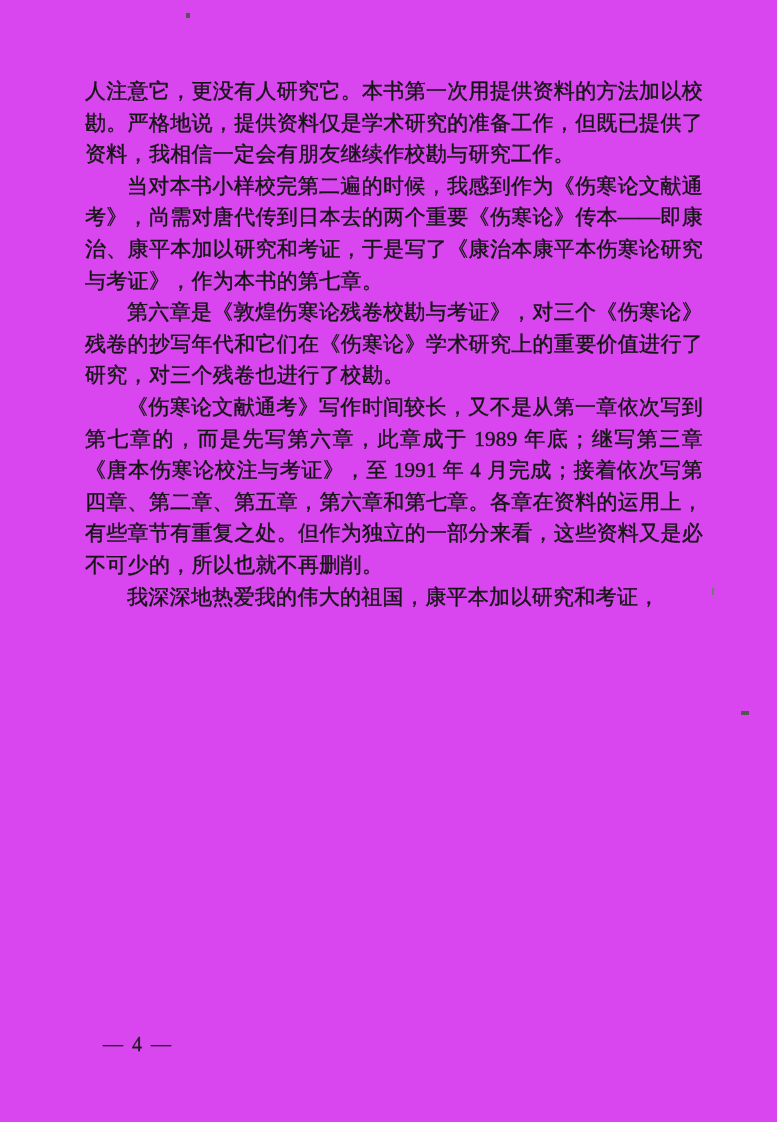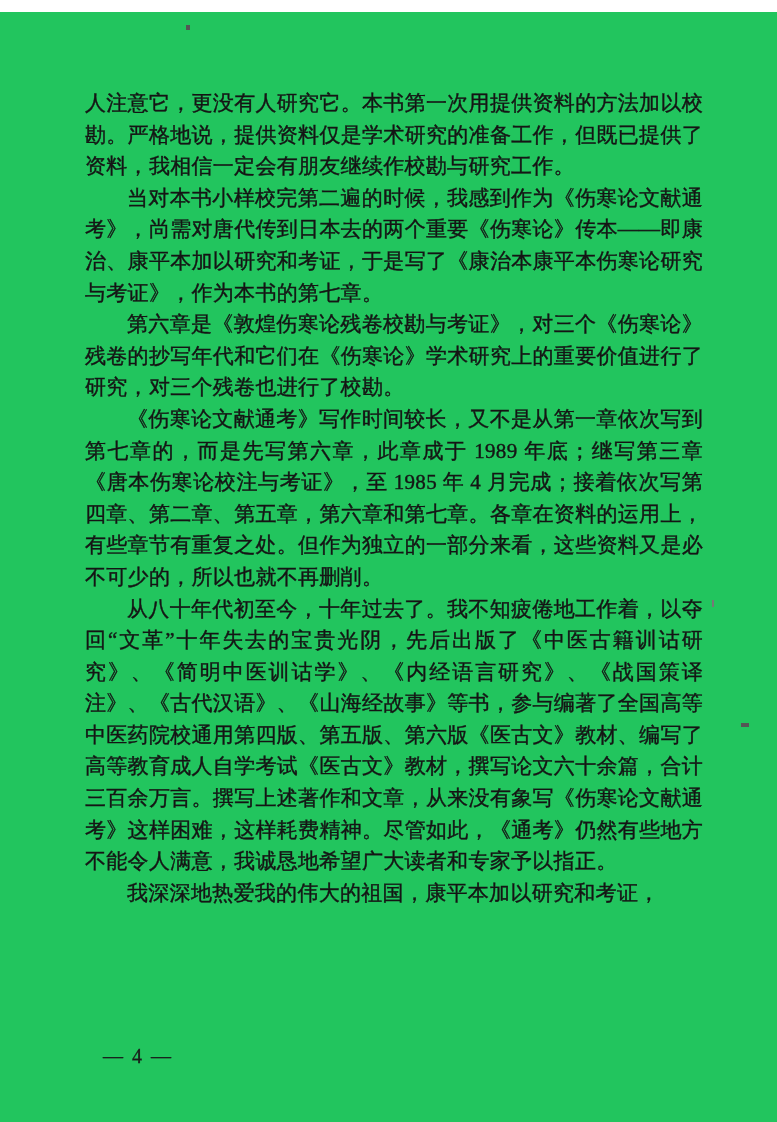--- a/index.html
+++ b/index.html
@@ -10,22 +10,21 @@
   body {
     width: 777px;
     height: 1122px;
     position: relative;
     overflow: hidden;
     font-family: "Liberation Serif", "DejaVu Serif", serif;
   }
   .page {
     position: absolute;
     inset: 0;
-    background: #22c55e;
-    margin-top: 12px;
+    background: #d946ef;
   }
   .text-block {
     position: absolute;
     left: 85px;
     top: 76px;
     width: 618px;
     color: #151515;
     font-size: 21px;
     line-height: 31.6px;
     text-align: justify;
@@ -59,22 +58,21 @@
 </style>
 </head>
 <body>
 
 <div class="page">
 
   <div class="text-block">
     <p>人注意它，更没有人研究它。本书第一次用提供资料的方法加以校勘。严格地说，提供资料仅是学术研究的准备工作，但既已提供了资料，我相信一定会有朋友继续作校勘与研究工作。</p>
     <p class="indent">当对本书小样校完第二遍的时候，我感到作为《伤寒论文献通考》，尚需对唐代传到日本去的两个重要《伤寒论》传本——即康治、康平本加以研究和考证，于是写了《康治本康平本伤寒论研究与考证》，作为本书的第七章。</p>
     <p class="indent">第六章是《敦煌伤寒论残卷校勘与考证》，对三个《伤寒论》残卷的抄写年代和它们在《伤寒论》学术研究上的重要价值进行了研究，对三个残卷也进行了校勘。</p>
-    <p class="indent">《伤寒论文献通考》写作时间较长，又不是从第一章依次写到第七章的，而是先写第六章，此章成于 1989 年底；继写第三章《唐本伤寒论校注与考证》，至 1985 年 4 月完成；接着依次写第四章、第二章、第五章，第六章和第七章。各章在资料的运用上，有些章节有重复之处。但作为独立的一部分来看，这些资料又是必不可少的，所以也就不再删削。</p>
-    <p class="indent">从八十年代初至今，十年过去了。我不知疲倦地工作着，以夺回“文革”十年失去的宝贵光阴，先后出版了《中医古籍训诂研究》、《简明中医训诂学》、《内经语言研究》、《战国策译注》、《古代汉语》、《山海经故事》等书，参与编著了全国高等中医药院校通用第四版、第五版、第六版《医古文》教材、编写了高等教育成人自学考试《医古文》教材，撰写论文六十余篇，合计三百余万言。撰写上述著作和文章，从来没有象写《伤寒论文献通考》这样困难，这样耗费精神。尽管如此，《通考》仍然有些地方不能令人满意，我诚恳地希望广大读者和专家予以指正。</p>
+    <p class="indent">《伤寒论文献通考》写作时间较长，又不是从第一章依次写到第七章的，而是先写第六章，此章成于 1989 年底；继写第三章《唐本伤寒论校注与考证》，至 1991 年 4 月完成；接着依次写第四章、第二章、第五章，第六章和第七章。各章在资料的运用上，有些章节有重复之处。但作为独立的一部分来看，这些资料又是必不可少的，所以也就不再删削。</p>
     <p class="indent">我深深地热爱我的伟大的祖国，康平本加以研究和考证，</p>
   </div>
 
   <div class="page-number">— 4 —</div>
 
   <div class="speck speck-1"></div>
   <div class="speck speck-2"></div>
   <div class="speck speck-3"></div>
 
 </div>

